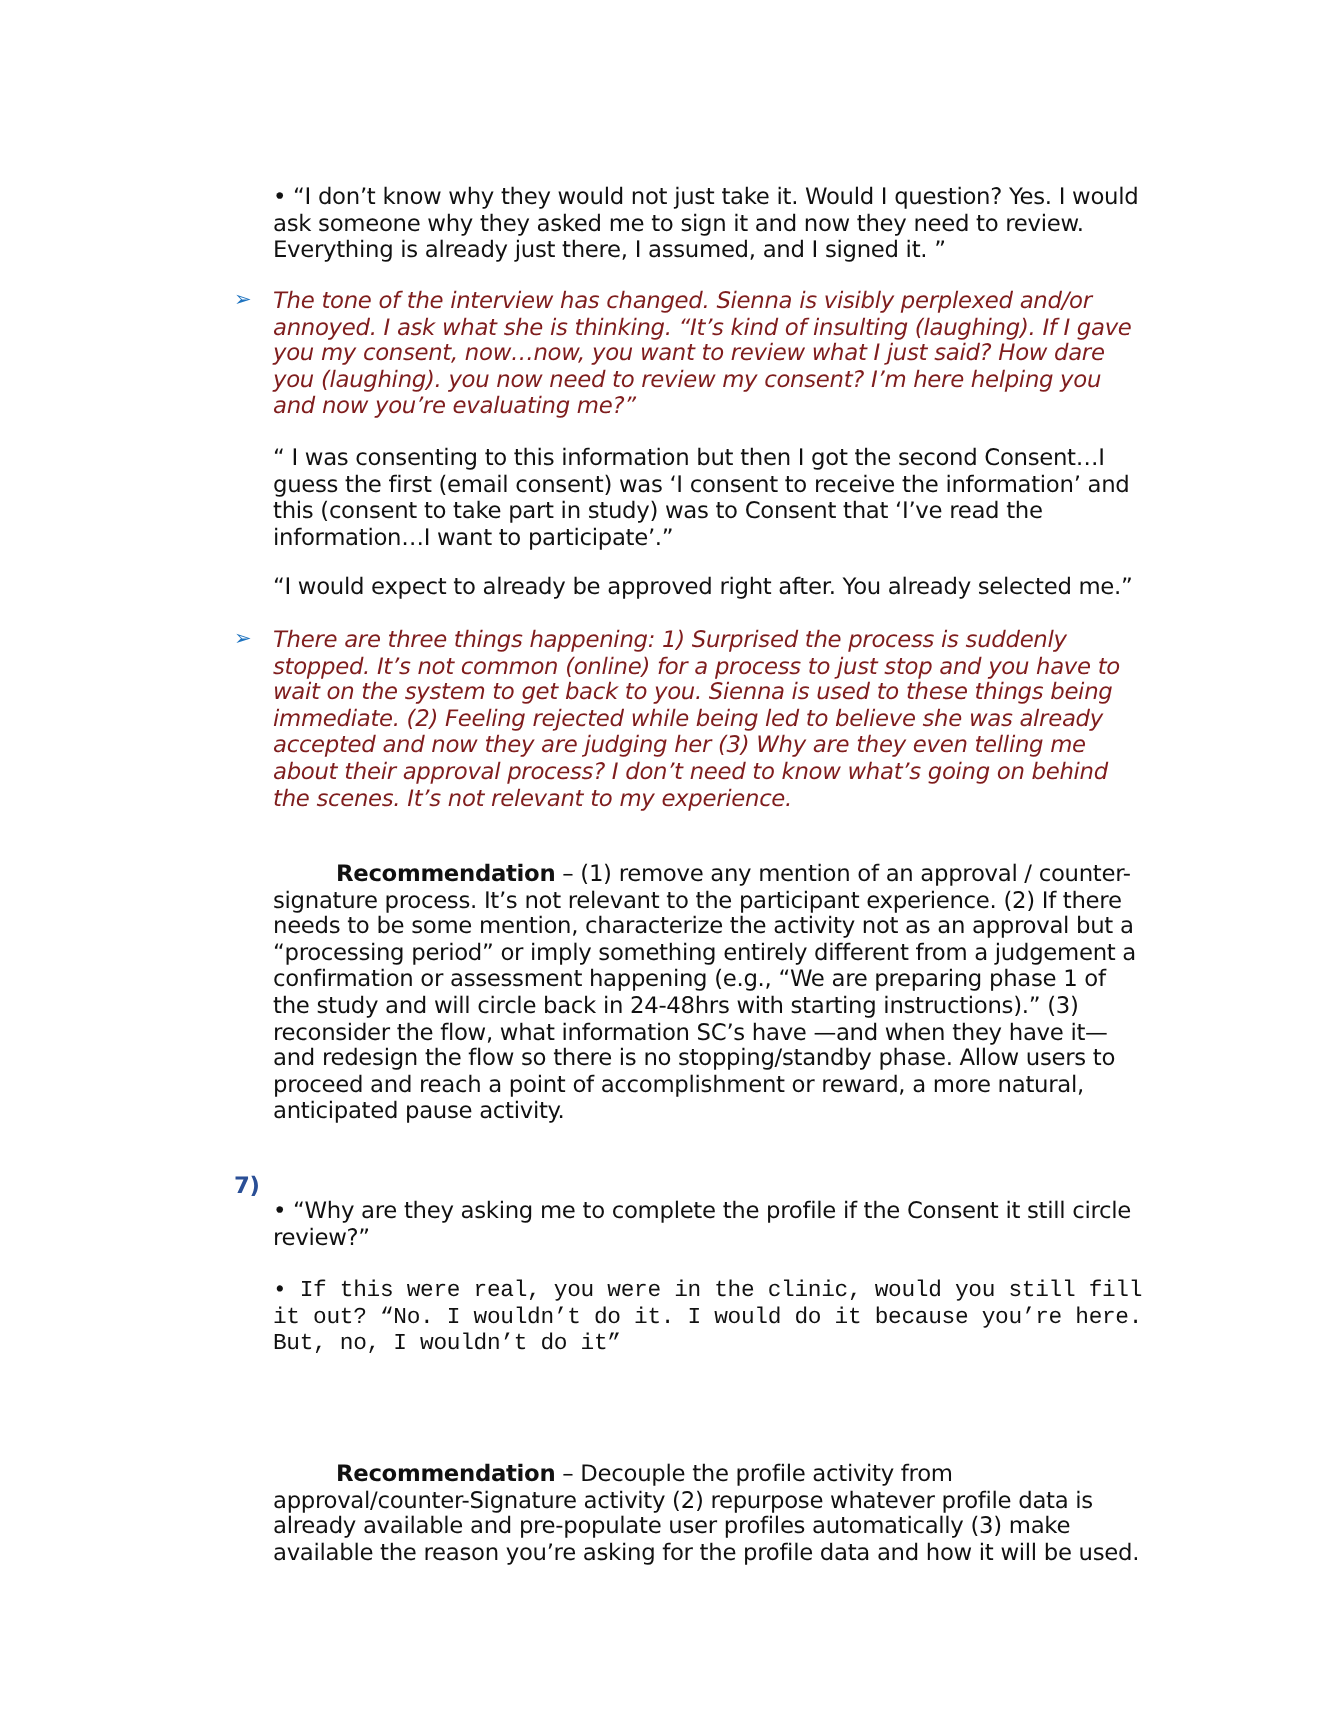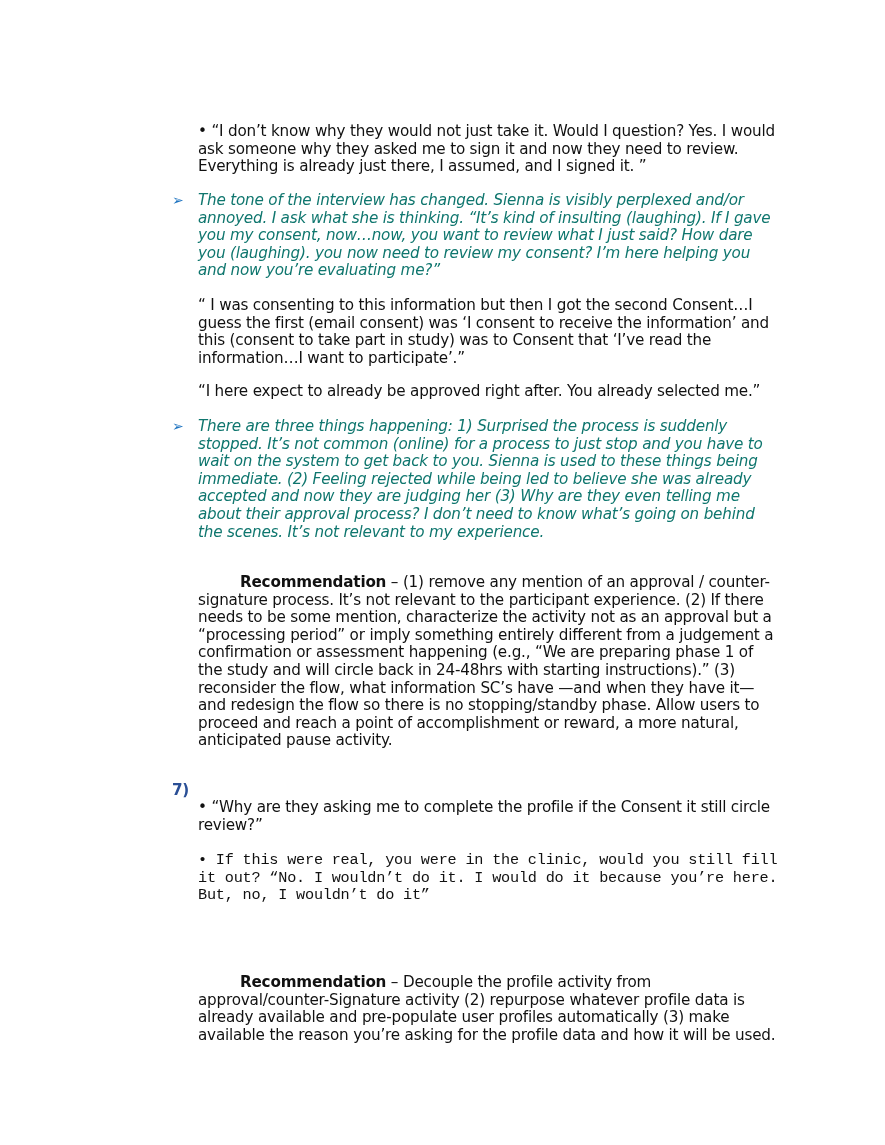--- a/index.html
+++ b/index.html
@@ -13,33 +13,33 @@
       position: relative;
       overflow: hidden;
       font-family: "DejaVu Sans", sans-serif;
       font-size: 15.2px;
       line-height: 17.6px;
       color: #111111;
       letter-spacing: -0.2px;
     }
     .page {
       position: absolute;
-      left: 16px;
+      left: 0;
       top: 0;
       width: 869px;
       height: 1145px;
     }
     .block {
       position: absolute;
       left: 182px;
       width: 580px;
       margin: 0;
     }
     .note {
-      color: #0f766e;
+      color: #7f1d1d;
       font-style: italic;
     }
     .arrow {
       position: absolute;
       left: 156px;
       color: #1f74c0;
       font-style: normal;
       font-size: 14px;
       line-height: 17.6px;
     }
@@ -64,21 +64,21 @@
 
 <div class="page">
 
   <p class="block" style="top:123px;">• “I don’t know why they would not just take it. Would I question? Yes. I would ask someone why they asked me to sign it and now they need to review. Everything is already just there, I assumed, and I signed it. ”</p>
 
   <span class="arrow" style="top:192px;">➢</span>
   <p class="block note" style="top:192px;">The tone of the interview has changed. Sienna is visibly perplexed and/or annoyed. I ask what she is thinking. “It’s kind of insulting (laughing). If I gave you my consent, now…now, you want to review what I just said? How dare you (laughing). you now need to review my consent? I’m here helping you and now you’re evaluating me?”</p>
 
   <p class="block" style="top:297px;">“ I was consenting to this information but then I got the second Consent…I guess the first (email consent) was ‘I consent to receive the information’ and this (consent to take part in study) was to Consent that ‘I’ve read the information…I want to participate’.”</p>
 
-  <p class="block" style="top:383px;">“I here expect to already be approved right after. You already selected me.”</p>
+  <p class="block" style="top:383px;">“I would expect to already be approved right after. You already selected me.”</p>
 
   <span class="arrow" style="top:418px;">➢</span>
   <p class="block note" style="top:418px;">There are three things happening: 1) Surprised the process is suddenly stopped. It’s not common (online) for a process to just stop and you have to wait on the system to get back to you. Sienna is used to these things being immediate. (2) Feeling rejected while being led to believe she was already accepted and now they are judging her (3) Why are they even telling me about their approval process? I don’t need to know what’s going on behind the scenes. It’s not relevant to my experience.</p>
 
   <p class="block" style="top:574px;"><span class="rec-label">Recommendation</span><span> – (1) remove any mention of an approval / counter-signature process. It’s not relevant to the participant experience. (2) If there needs to be some mention, characterize the activity not as an approval but a “processing period” or imply something entirely different from a judgement a confirmation or assessment happening (e.g., “We are preparing phase 1 of the study and will circle back in 24-48hrs with starting instructions).” (3) reconsider the flow, what information SC’s have —and when they have it—and redesign the flow so there is no stopping/standby phase. Allow users to proceed and reach a point of accomplishment or reward, a more natural, anticipated pause activity.</span></p>
 
   <span class="heading-num" style="top:782px;">7)</span>
 
   <p class="block" style="top:799px;">• “Why are they asking me to complete the profile if the Consent it still circle review?”</p>
 

